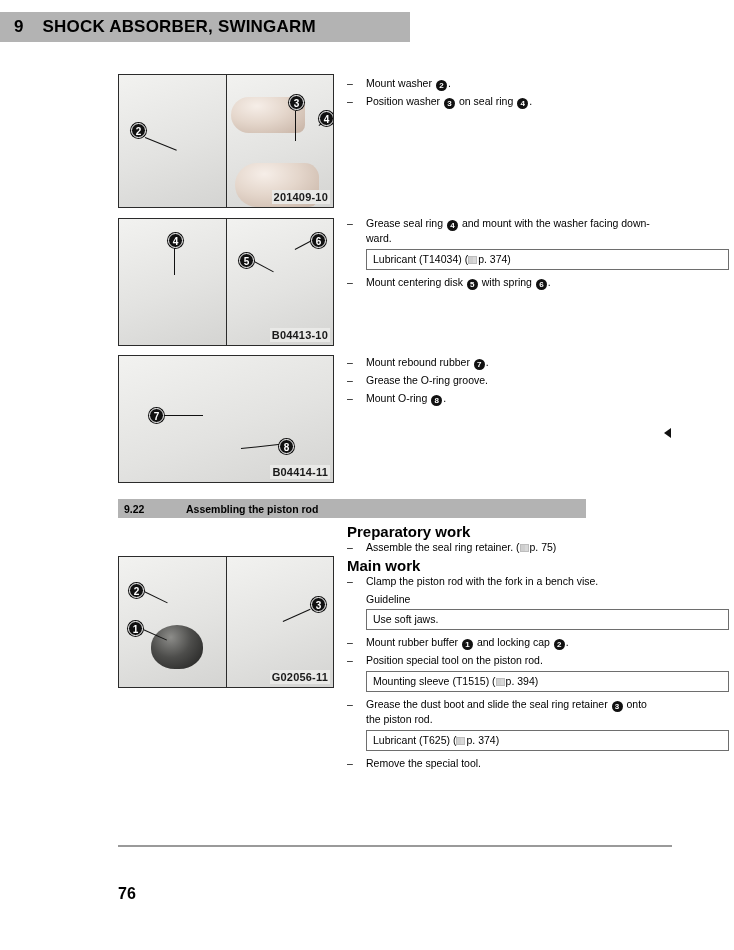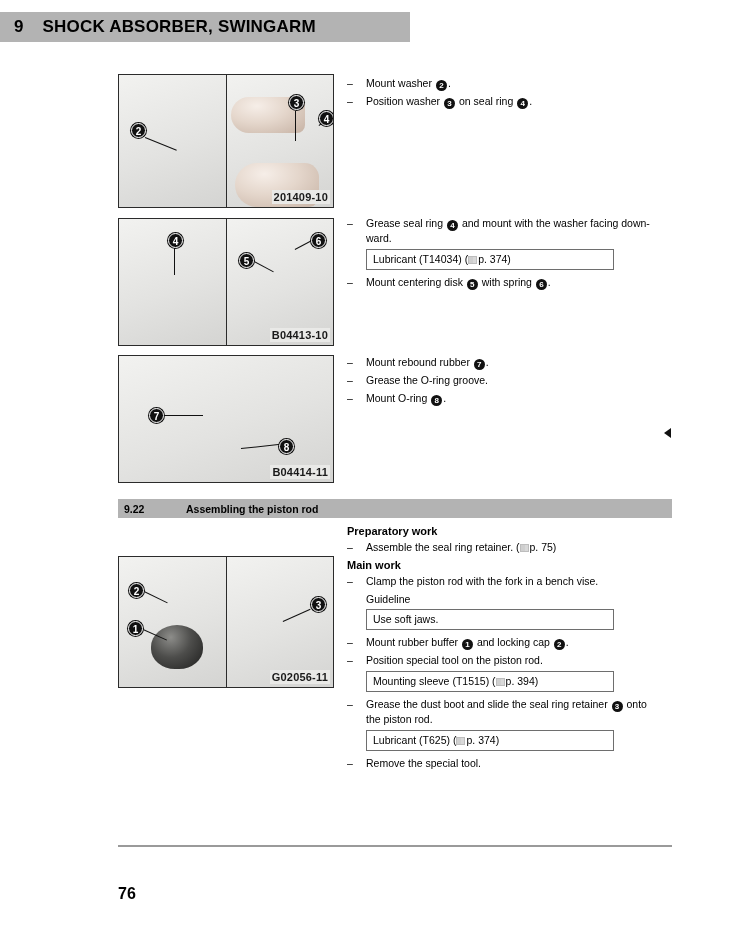--- a/index.html
+++ b/index.html
@@ -189,50 +189,50 @@
     text-align: center;
     vertical-align: -1px;
     margin: 0 1px;
   }
   .specbox {
     border: 1px solid #6e6e6e;
     padding: 2px 6px 3px 6px;
     font-size: 10.5px;
     line-height: 14px;
     margin: 3px 0 5px 19px;
-    width: 248px;
+    width: 363px;
   }
   .guideline {
     margin: 1px 0 2px 19px;
     font-size: 10.5px;
     line-height: 14px;
   }
   .subhead {
     font-weight: bold;
-    font-size: 11px;
+    font-size: 15px;
     line-height: 15px;
     margin-bottom: 1px;
   }
   .bookicon {
     display: inline-block;
     width: 9px;
     height: 8px;
     vertical-align: -1px;
     margin-right: 1px;
     background:
       linear-gradient(#cfcfcf,#cfcfcf) left top / 4px 8px no-repeat,
       linear-gradient(#d9d9d9,#d9d9d9) right top / 4px 8px no-repeat;
     border: 0.5px solid #bdbdbd;
   }
 
   
   .section-bar {
     position: absolute;
     left: 118px;
-    width: 554px;
+    width: 468px;
     height: 19px;
     background: #b3b3b3;
     display: flex;
     align-items: center;
   }
   .section-num {
     font-size: 10.5px;
     font-weight: bold;
     margin-left: 6px;
     width: 62px;

